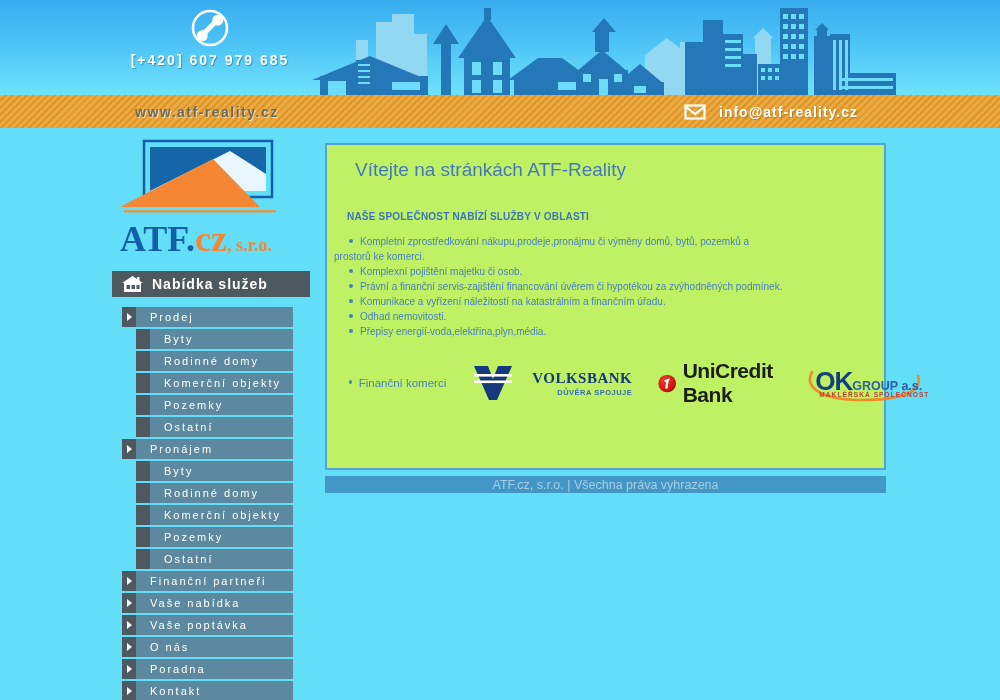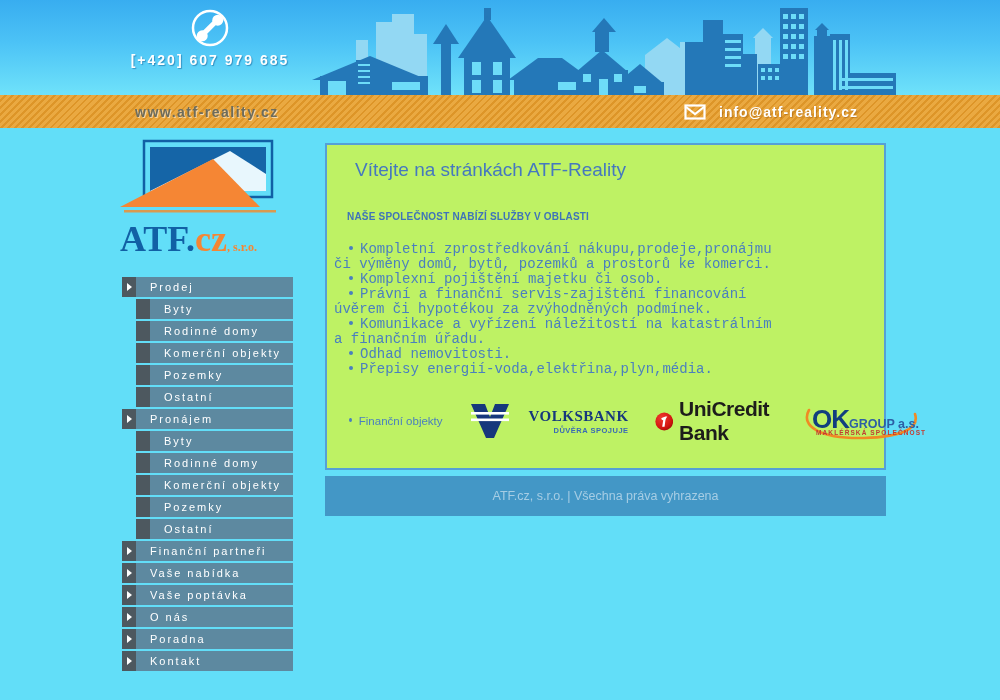--- a/index.html
+++ b/index.html
@@ -29,62 +29,62 @@
          text-shadow:1px 1px 1px rgba(120,60,0,.35);}
 
   
   .sidebar{position:absolute;left:112px;top:136px;width:198px;}
   .logo-wrap{position:relative;height:131px;}
   .logo-art{position:absolute;left:0;top:2px;}
   .logo-text{position:absolute;left:8px;top:82px;white-space:nowrap;
              font-family:"Liberation Serif",serif;font-weight:bold;}
   .logo-atf{font-size:36px;color:#1160a5;}
   .logo-cz{font-size:36px;color:#f58634;}
-  .logo-sro{font-size:12px;color:#f58634;margin-top:25px;}
+  .logo-sro{font-size:18px;color:#f58634;margin-top:25px;}
 
   .nav-header{margin-top:4px;height:26px;background:#4d585f;display:flex;align-items:center;
               padding-left:10px;gap:9px;}
   .nav-header-label{color:#fff;font-size:14px;font-weight:bold;letter-spacing:1px;}
 
   .menu{margin-top:10px;}
   .menu-row{display:flex;margin-bottom:2px;height:20px;}
   .menu-row.lvl0{margin-left:10px;width:171px;}
   .menu-row.lvl1{margin-left:24px;width:157px;}
   .sq{width:14px;height:20px;background:#4d585f;display:flex;align-items:center;justify-content:center;flex:none;}
   .arrow{width:0;height:0;border-left:5px solid #fff;border-top:4px solid transparent;border-bottom:4px solid transparent;}
   .mbar{flex:1;background:#5d89a0;color:#fff;font-size:11px;font-weight:normal;letter-spacing:2px;
         line-height:20px;padding-left:14px;overflow:hidden;white-space:nowrap;}
 
   
   .panel{position:absolute;left:325px;top:143px;width:557px;height:323px;background:#bef264;
          border:2px solid #55a0d6;}
   .page-title{margin:14px 0 0 28px;font-size:19px;font-weight:normal;color:#4578bf;}
   .section-heading{margin:30px 16px 0 20px;font-size:10px;font-weight:bold;color:#3f74b8;letter-spacing:.2px;}
-  .bullets{margin:20px 0 0 7px;width:452px;font-size:14px;color:#4a7fbf;line-height:15px;font-family:Liberation Mono, monospace;}
+  .bullets{margin:12px 0 0 7px;width:452px;font-size:10px;color:#4a7fbf;line-height:15px;}
   .dot{display:inline-block;width:4px;height:4px;border-radius:50%;background:#4a7fbf;
        margin:0 7px 2px 15px;vertical-align:middle;}
   .partner-row{margin:20px 0 0 7px;display:flex;align-items:center;font-size:11.5px;color:#4a7fbf;}
   .partner-label{white-space:nowrap;}
 
   
   .vb{display:flex;align-items:center;margin-left:28px;gap:20px;}
   .vb-col{display:flex;flex-direction:column;align-items:flex-end;}
   .vb-name{font-family:"Liberation Serif",serif;font-size:15px;font-weight:bold;color:#16387c;letter-spacing:.5px;}
   .vb-tag{font-size:7.5px;font-weight:bold;color:#3a6ab5;letter-spacing:.5px;margin-top:1px;}
   .uc{display:flex;align-items:center;margin-left:26px;gap:6px;}
   .uc-name{font-size:21px;font-weight:bold;color:#1d1d1b;letter-spacing:-.5px;}
   .ok{position:relative;margin-left:24px;width:118px;height:42px;}
   .ok-line{position:absolute;left:10px;top:4px;white-space:nowrap;}
   .ok-ok{font-size:26px;font-weight:bold;color:#123f7e;letter-spacing:-1px;}
   .ok-group{font-size:12.5px;font-weight:bold;color:#2d5fa5;}
   .ok-tag{position:absolute;left:14px;top:29px;font-size:6.5px;font-weight:bold;color:#c23b32;letter-spacing:1.1px;white-space:nowrap;}
   .ok-swoosh{position:absolute;left:0;top:0;}
 
   
-  .footer{position:absolute;left:325px;top:476px;width:561px;height:40px;background:#4397c6;
+  .footer{position:absolute;left:325px;top:476px;width:561px;height:17px;background:#4397c6;
           display:flex;align-items:center;justify-content:center;
           font-size:12.5px;color:#a6cde4;}
 </style>
 </head>
 <body>
 
 <div id="stage">
 
   <div class="sky">
     <svg class="skyline" viewBox="0 0 600 95" width="600" height="95">
@@ -216,20 +216,30 @@
       <svg class="logo-art" width="198" height="80" viewBox="0 0 198 80">
         <rect x="32" y="3" width="128" height="56" fill="none" stroke="#1160a5" stroke-width="2.5"></rect>
         <rect x="38" y="9" width="116" height="44" fill="#1565a7"></rect>
         <polygon points="38,53 118,13 154,36 154,53" fill="#e8f7fd"></polygon>
         <polygon points="8,69 101,21 148,69" fill="#f58634"></polygon>
         <rect x="12" y="72" width="152" height="2.5" fill="#d99a50"></rect>
       </svg>
       <div class="logo-text"><span class="logo-atf">ATF.</span><span class="logo-cz">cz</span><span class="logo-sro">, s.r.o.</span></div>
     </div>
 
+    <div class="nav-header">
+      <svg width="21" height="16" viewBox="0 0 21 16">
+        <polygon points="10.5,0 0,7 2,7 2,16 19,16 19,7 21,7" fill="#ffffff"></polygon>
+        <rect x="4.5" y="9" width="3.5" height="4" fill="#4d585f"></rect>
+        <rect x="9.5" y="9" width="3.5" height="4" fill="#4d585f"></rect>
+        <rect x="14.5" y="9" width="3" height="4" fill="#4d585f"></rect>
+        <rect x="15" y="1" width="2.5" height="4" fill="#ffffff"></rect>
+      </svg>
+      <span class="nav-header-label">Nabídka služeb</span>
+    </div>
 
     <nav class="menu">
       <div class="menu-row lvl0">
           <span class="sq">
             <span class="arrow"></span>
           </span>
           <span class="mbar">Prodej</span>
         </div>
       <div class="menu-row lvl1">
           <span class="sq"></span>
@@ -324,21 +334,21 @@
       <div><span class="dot"></span><span>Kompletní zprostředkování nákupu,prodeje,pronájmu či výměny domů, bytů, pozemků a prostorů ke komerci.</span></div>
       <div><span class="dot"></span><span>Komplexní pojištění majetku či osob.</span></div>
       <div><span class="dot"></span><span>Právní a finanční servis-zajištění financování úvěrem či hypotékou za zvýhodněných podmínek.</span></div>
       <div><span class="dot"></span><span>Komunikace a vyřízení náležitostí na katastrálním a finančním úřadu.</span></div>
       <div><span class="dot"></span><span>Odhad nemovitosti.</span></div>
       <div><span class="dot"></span><span>Přepisy energií-voda,elektřina,plyn,média.</span></div>
     </div>
 
     <div class="partner-row">
       <span class="dot"></span>
-      <span class="partner-label">Finanční objekty</span>
+      <span class="partner-label">Finanční komerci</span>
 
       <div class="vb">
         <svg width="38" height="34" viewBox="0 0 38 34">
           <polygon points="0,0 14,0 19,13 24,0 38,0 23,34 15,34" fill="#16387c"></polygon>
           <rect x="0" y="8" width="38" height="2.6" fill="#ffffff"></rect>
           <rect x="0" y="14.5" width="38" height="2.6" fill="#ffffff"></rect>
         </svg>
         <div class="vb-col">
           <span class="vb-name">VOLKSBANK</span>
           <span class="vb-tag">DŮVĚRA SPOJUJE</span>

